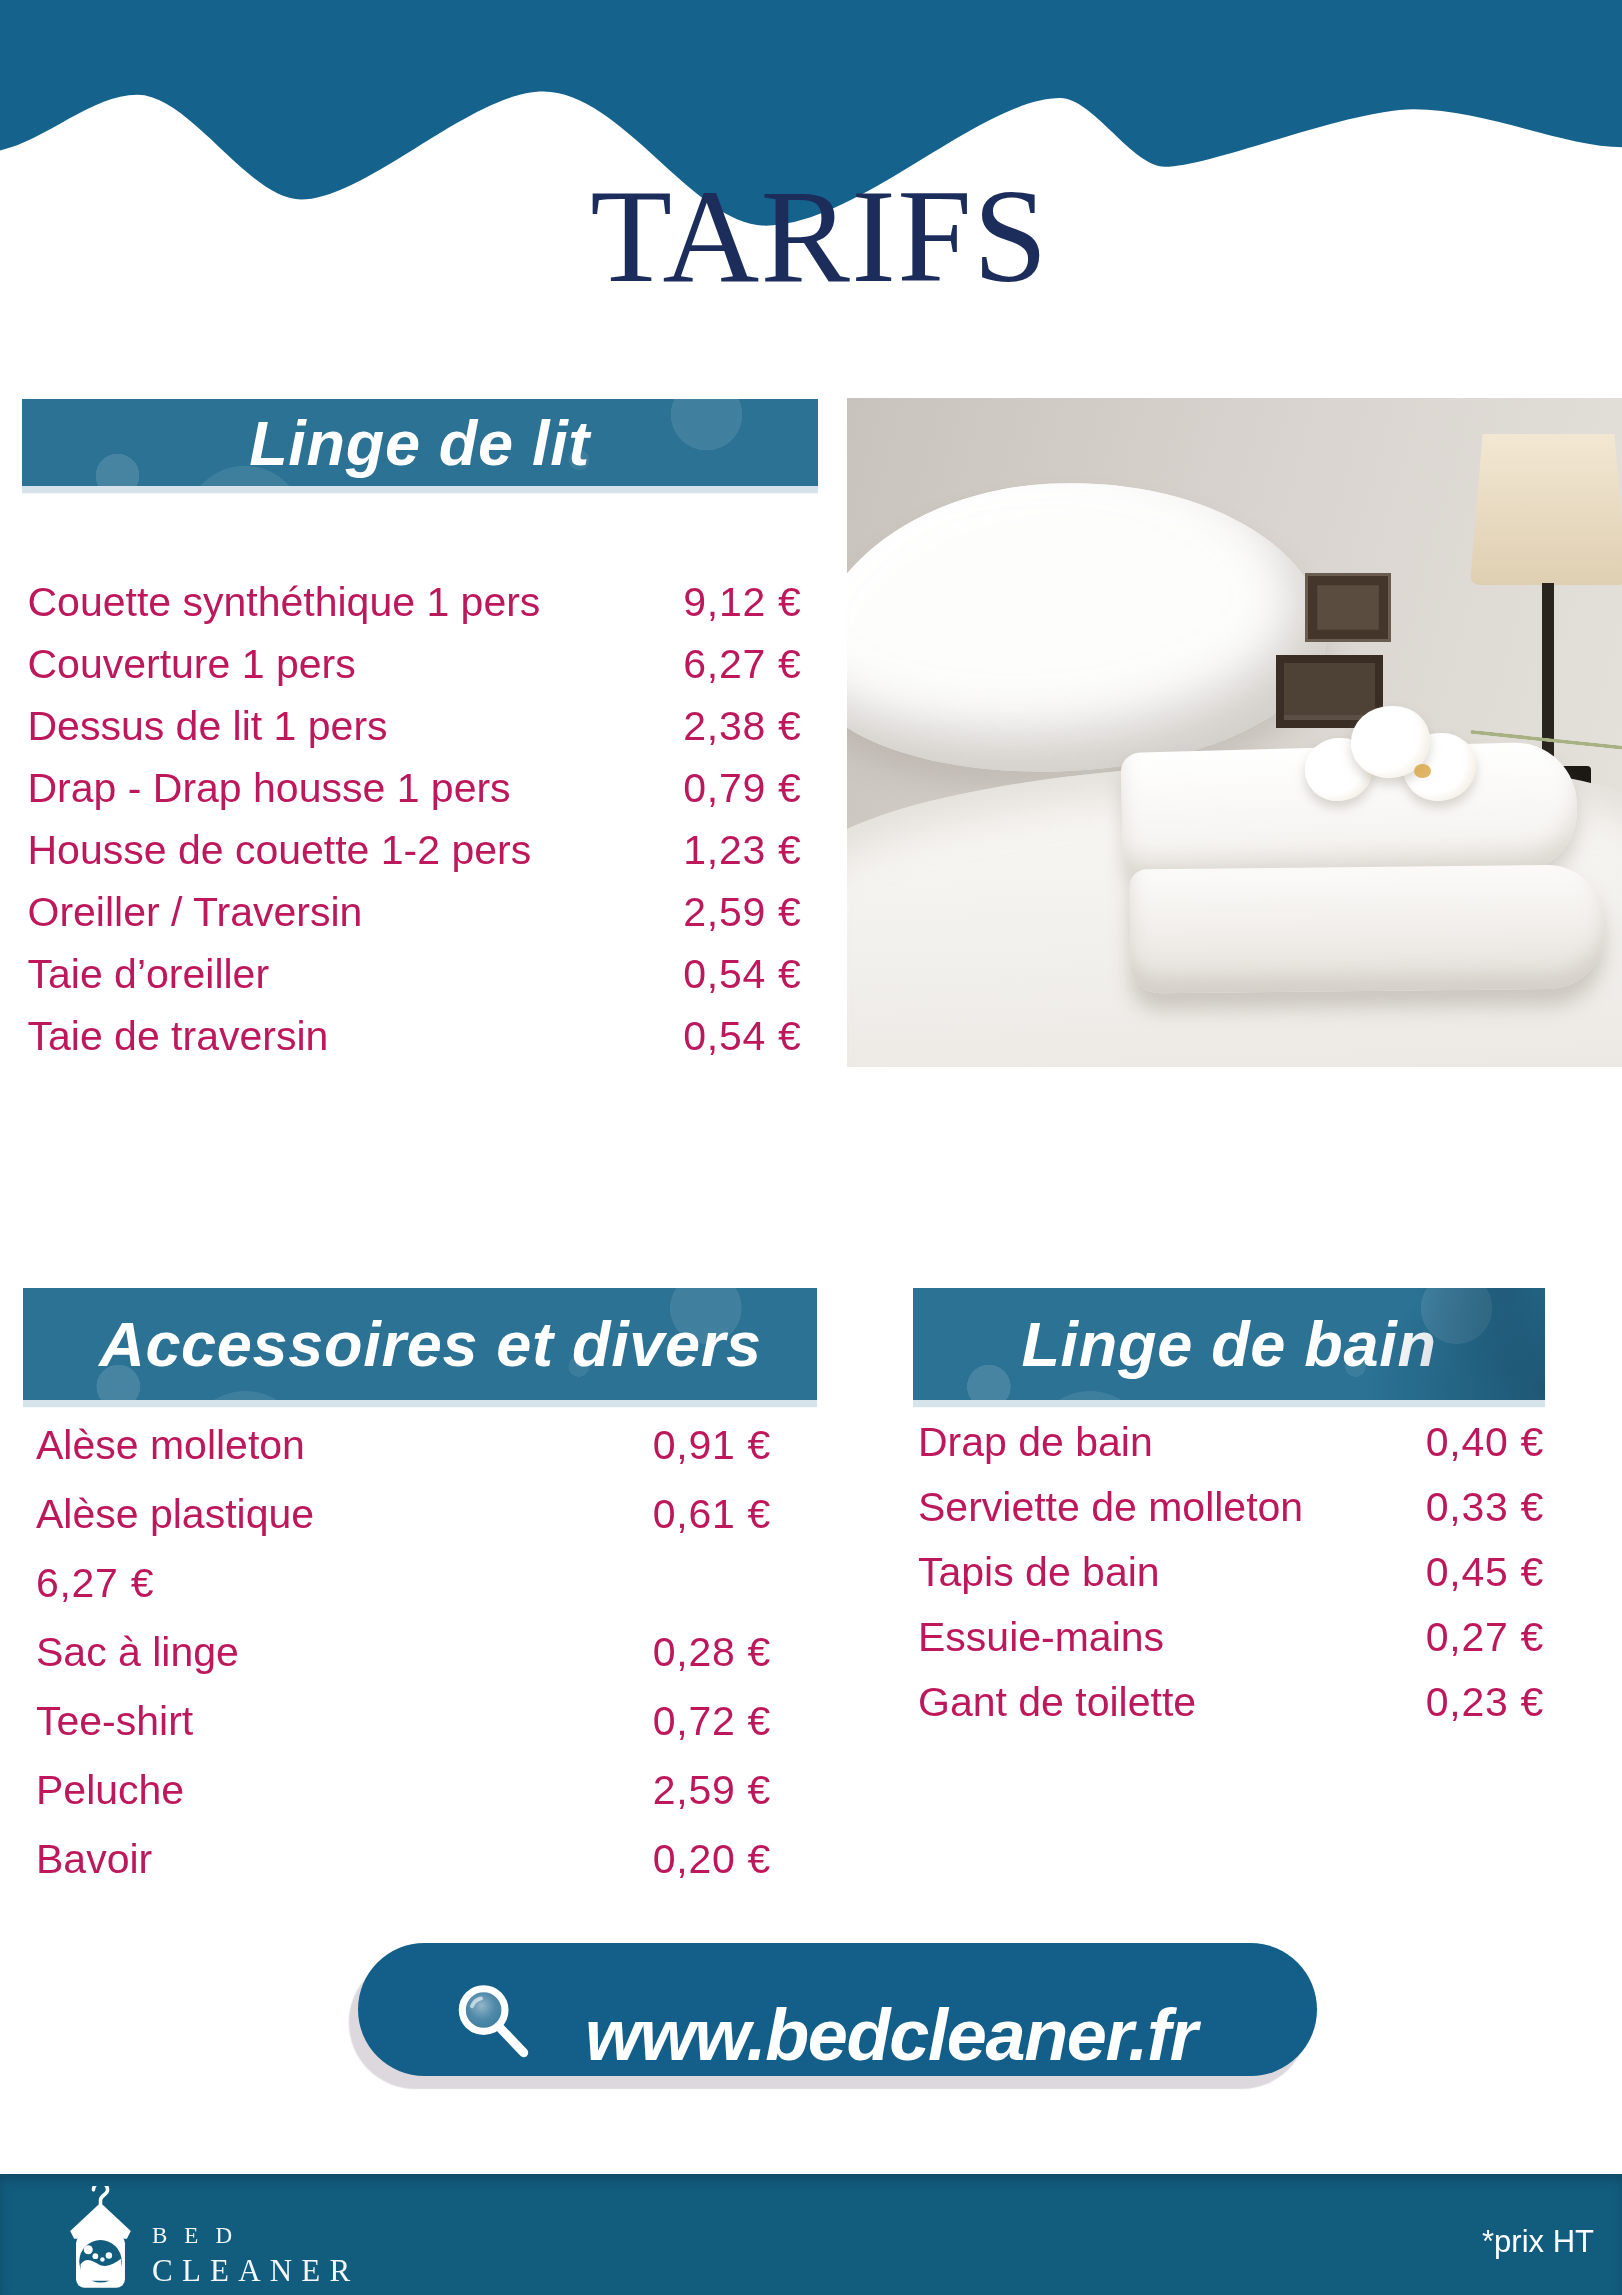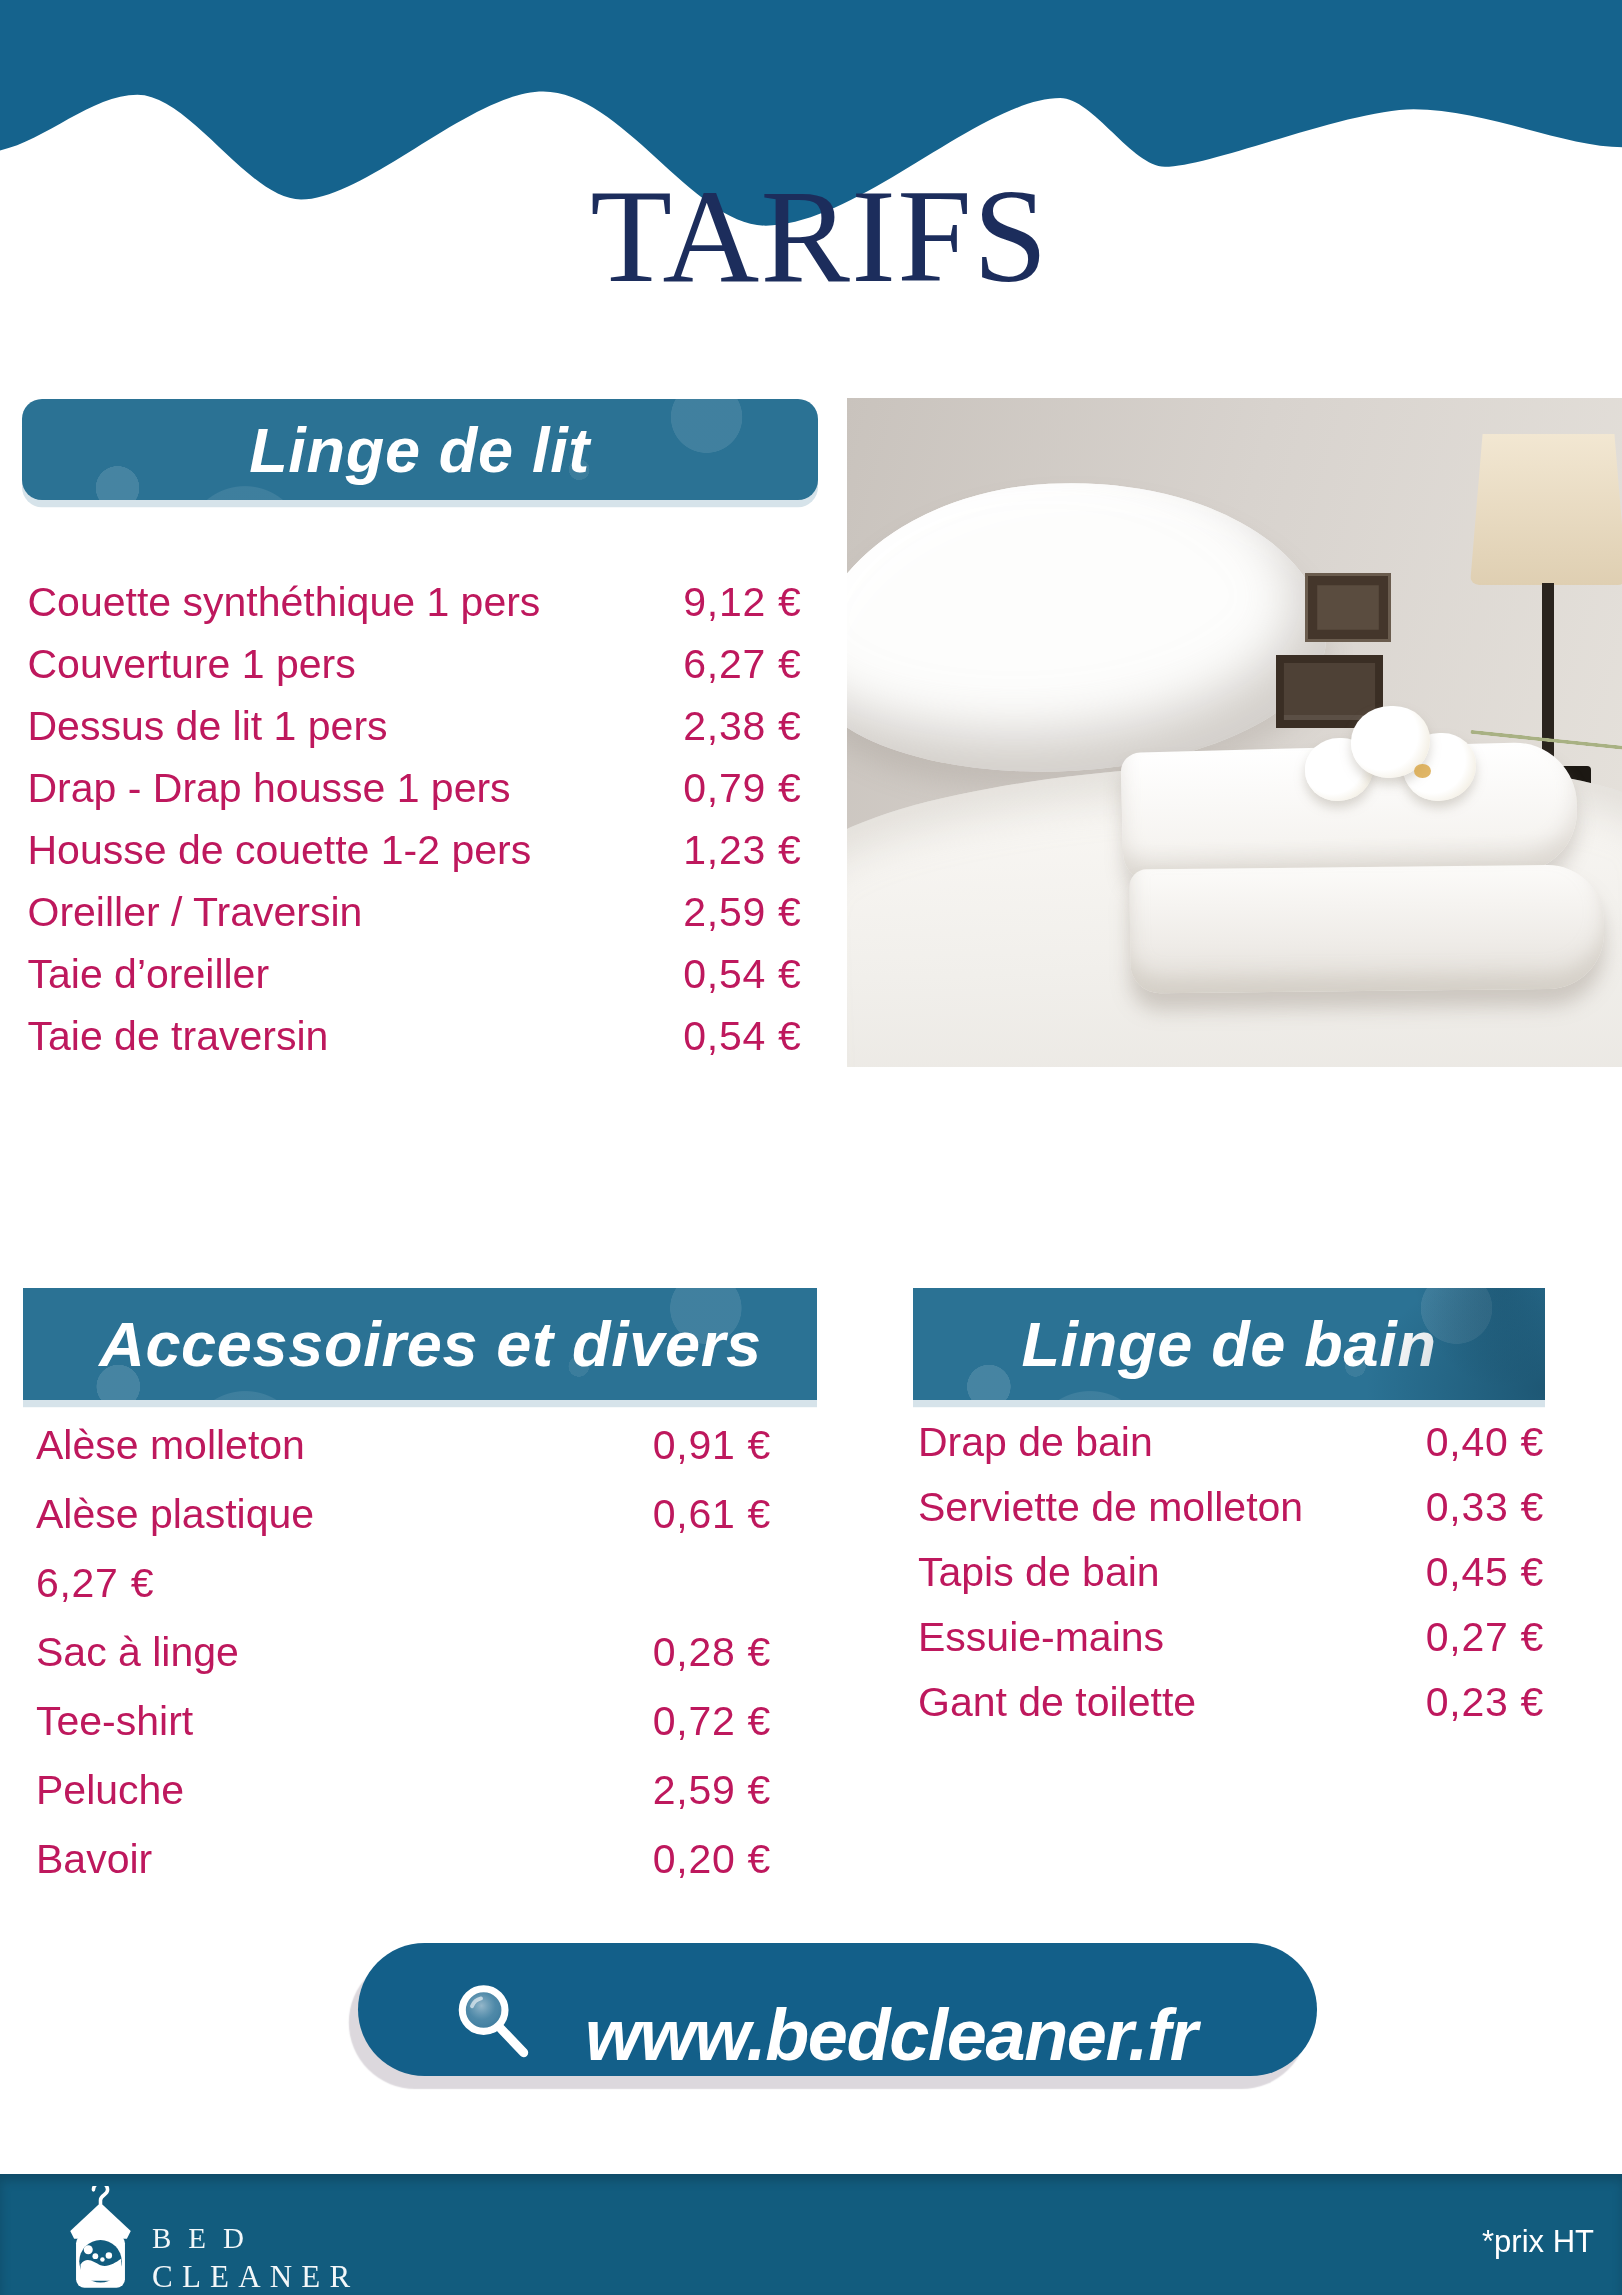--- a/index.html
+++ b/index.html
@@ -24,21 +24,21 @@
       radial-gradient(circle 36px at 12% 88%, rgba(255,255,255,.13) 0 60%, transparent 61%),
       radial-gradient(circle 98px at 28% 145%, rgba(255,255,255,.09) 0 60%, transparent 61%),
       radial-gradient(circle 31px at 57% -25%, rgba(255,255,255,.11) 0 60%, transparent 61%),
       radial-gradient(circle 17px at 70% 70%, rgba(255,255,255,.08) 0 60%, transparent 61%);
     box-shadow:0 7.2px 0 rgba(173,200,214,.50);
   }
   .banner .banner-title{
     color:#ffffff;font-style:italic;font-weight:bold;font-size:63px;
     letter-spacing:0.7px;white-space:nowrap;
   }
-  .banner-lit {left:21.6px;  top:399px;  width:796px; height:101px;border-radius:20px;}
+  .banner-lit {left:21.6px;  top:399px;  width:796px; height:87px;}
   .banner-acc {left:23px;  top:1288px; width:773px; height:112px;padding-left:21px;}
   .banner-bain{left:913px;top:1288px; width:632px;  height:112px;}
   .banner-bain::after{
     content:"";position:absolute;inset:0;pointer-events:none;
     background:radial-gradient(ellipse 281px 196px at 101% 90%, rgba(10,48,70,.42), transparent 66%),
                radial-gradient(ellipse 124px 157px at 93% -10%, rgba(10,48,70,.30), transparent 70%);
   }
   
   .plist{position:absolute;color:#be185d;font-size:41px;}
   .plist .row{display:flex;justify-content:space-between;align-items:center;}
@@ -110,21 +110,21 @@
   .pill .cta-label{
     color:#ffffff;font-weight:bold;font-style:italic;font-size:72px;letter-spacing:-1.3px;white-space:nowrap;
   }
   
   .footer{
     position:absolute;left:0;top:2174px;width:1623px;height:122px;background:#125C7E;
     box-shadow:inset 0 6.5px 10.5px rgba(0,0,0,.18);
   }
   .logo{position:absolute;left:65px;top:2186px;}
   .brand{position:absolute;left:152px;top:2224px;color:#f3f7f9;font-family:"Liberation Serif", serif;}
-  .brand .l1{font-size:29px;letter-spacing:17px;line-height:1;font-family:Liberation Serif, serif;}
+  .brand .l1{font-size:23px;letter-spacing:17px;line-height:1;font-family:Liberation Serif, serif;}
   .brand .l2{font-size:31px;letter-spacing:9.2px;line-height:1;margin-top:7.9px;}
   .footnote{position:absolute;right:29px;top:2224px;color:#ffffff;font-size:31px;}
 </style>
 </head>
 <body>
 
 <svg class="wave" viewBox="0 0 2480 480" preserveAspectRatio="none">
   <path fill="#15638D" d="M0,230
     C70,215 140,145 210,145
     C290,145 380,305 460,305

